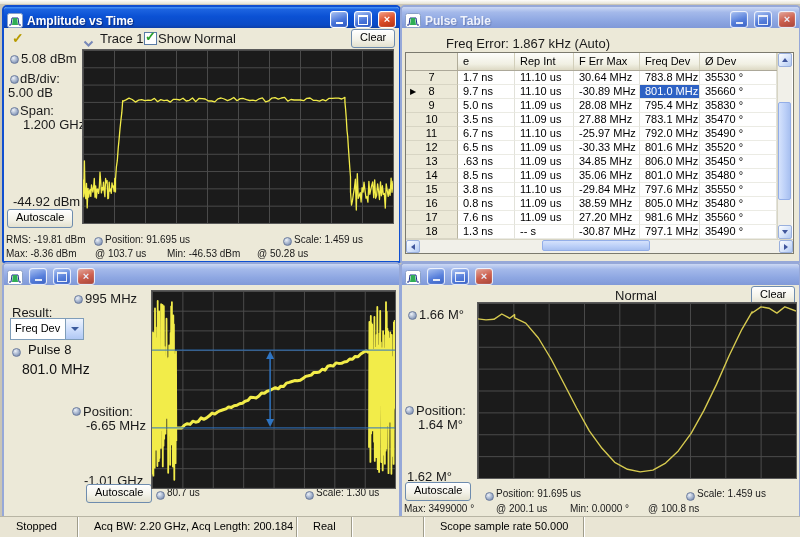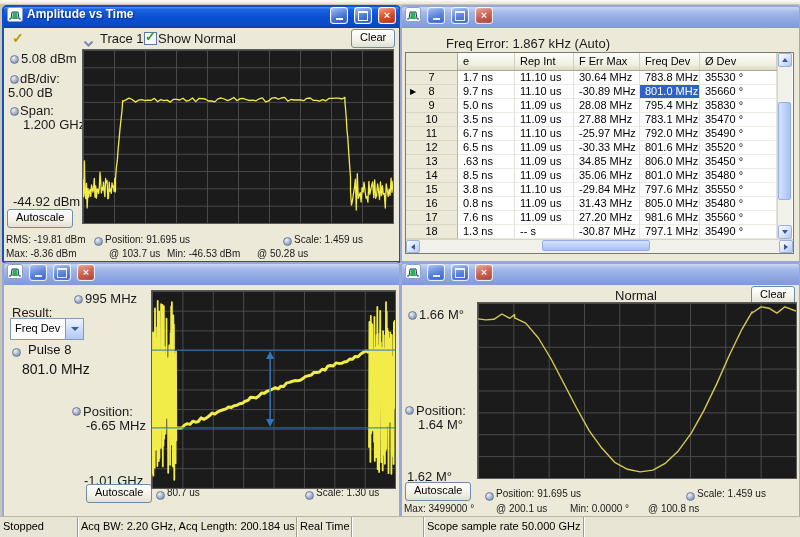--- a/index.html
+++ b/index.html
@@ -5,21 +5,21 @@
   html,body{margin:0;padding:0}
   body{width:800px;height:537px;position:relative;background:#c9c5b6;font-family:"Liberation Sans",sans-serif;overflow:hidden}
   .topstrip{position:absolute;left:0;top:0;width:800px;height:4px;background:linear-gradient(#fdfdfb,#e6e3d4)}
   .abs{position:absolute;white-space:nowrap}
   .lab{font-size:13px;color:#1a1a1a}
   .small{font-size:10px;color:#1a1a1a}
 
   
   .win{position:absolute;border:2px solid #0f4fd0;background:#ece9d8;border-radius:5px 5px 2px 2px;overflow:hidden}
   .win.inactive{border-color:#96a8d8}
-  .titlebar{height:21px;display:flex;align-items:flex-start;gap:4px;padding:0 3px}
+  .titlebar{height:21px;display:flex;align-items:flex-end;gap:4px;padding:0 3px}
   .active .titlebar{background:linear-gradient(180deg,#4a96f5 0%,#1c63e0 12%,#0b51d4 45%,#0a4ac6 85%,#0d3fa8 100%)}
   .inactive .titlebar{background:linear-gradient(180deg,#cbd8f4 0%,#a4b9ea 25%,#8ea7e2 65%,#8099d8 100%)}
   .wtitle{flex:1;font-size:12px;font-weight:bold;color:#fff;text-shadow:1px 1px 1px rgba(0,0,40,.45)}
   .inactive .wtitle{color:#eef2fc;text-shadow:1px 1px 1px rgba(40,50,100,.3)}
   .wicon{width:16px;height:15px;display:inline-block}
   .tb{width:16px;height:15px;border-radius:3px;border:1px solid #fff;display:inline-flex;align-items:center;justify-content:center;margin-left:2px;background:linear-gradient(160deg,#a9c2f2 0%,#4a76da 55%,#2a55c0 100%);box-shadow:inset 0 0 1px #fff;cursor:default}
   .tb.close{background:linear-gradient(160deg,#f2a289 0%,#dd4f2a 50%,#b23012 100%);color:#fff;font-size:11px;font-weight:bold;line-height:1}
   .tb.min i{display:block;width:7px;height:2px;background:#fff;margin-top:7px}
   .tb.max i{display:block;width:8px;height:7px;border:1px solid #fff;border-top-width:2px}
   .inactive .tb{opacity:.8}
@@ -64,21 +64,21 @@
   .tri-dn{width:0;height:0;border-left:3px solid transparent;border-right:3px solid transparent;border-top:4px solid #40569c}
   .tri-l{width:0;height:0;border-top:3px solid transparent;border-bottom:3px solid transparent;border-right:4px solid #40569c}
   .tri-r{width:0;height:0;border-top:3px solid transparent;border-bottom:3px solid transparent;border-left:4px solid #40569c}
   .vtrack{flex:1;position:relative}
   .vthumb{position:absolute;left:0;width:13px;top:22%;height:62%;background:linear-gradient(90deg,#d5e2fc,#bcd0f8 55%,#a8c0f0);border:1px solid #93aee8;border-radius:2px;box-sizing:border-box}
   .htrack{flex:1;position:relative}
   .hthumb{position:absolute;top:0;height:11px;left:34%;width:30%;background:linear-gradient(180deg,#d5e2fc,#bcd0f8 55%,#a8c0f0);border:1px solid #93aee8;border-radius:2px;box-sizing:border-box}
 
   
   .statusbar{position:absolute;left:0;top:516px;width:800px;height:21px;background:#e9e5d4;border-top:1px solid #b8b5a4;display:flex}
-  .sb-cell{font-size:11px;color:#000;line-height:19px;padding-left:3px;border-right:1px solid #9f9c8a;box-shadow:1px 0 0 #fff;box-sizing:border-box;overflow:hidden}
+  .sb-cell{font-size:11px;color:#000;line-height:19px;padding-left:16px;border-right:1px solid #9f9c8a;box-shadow:1px 0 0 #fff;box-sizing:border-box;overflow:hidden}
 </style>
 </head>
 <body>
 
 <div class="topstrip"></div>
 
 <div class="win active" style="left:2px;top:5px;width:395px;height:254px">
   <div class="titlebar">
     <span class="wicon"><svg width="16" height="15" viewBox="0 0 16 15">
           <rect x="0.5" y="0.5" width="15" height="14" rx="2" fill="#fff" stroke="#8aa0c8"></rect>
@@ -121,35 +121,36 @@
     <div class="plot plot-amp" style="left:78px;top:21px;width:310px;height:173px">
         <svg width="310" height="173">
           <polyline points="0.0,129.5 0.7,146.8 1.4,110.8 2.1,143.5 2.8,148.7 3.5,133.5 4.2,157.9 5.0,138.4 5.7,147.0 6.4,141.3 7.1,139.6 7.8,146.4 8.5,134.8 9.2,139.0 9.9,142.2 10.6,137.2 11.3,128.4 12.0,147.2 12.7,135.9 13.4,148.1 14.2,139.1 14.9,139.1 15.6,143.3 16.3,137.7 17.0,122.2 17.7,131.2 18.4,142.9 19.1,137.6 19.8,140.1 20.5,132.2 21.2,140.8 21.9,146.6 22.6,128.5 23.4,132.8 24.1,130.6 24.8,148.7 25.5,148.2 26.2,132.1 26.9,141.2 27.6,139.2 28.3,143.3 29.0,132.8 29.7,137.0 30.4,136.0 31.1,141.5 31.8,128.4 32.5,141.9 32.5,129.8 33.4,116.8 34.3,110.7 35.2,98.4 36.1,89.1 37.0,78.7 37.9,70.2 38.8,62.7 39.7,50.7 39.7,51.3 42.9,49.8 46.0,48.2 49.2,49.5 52.4,52.1 55.6,50.1 58.7,49.6 61.9,50.6 65.1,50.1 68.3,50.3 71.4,48.4 74.6,51.7 77.8,49.6 81.0,50.6 84.1,50.1 87.3,52.1 90.5,49.3 93.7,49.3 96.8,50.0 100.0,48.2 103.2,51.0 106.4,50.3 109.5,48.0 112.7,51.6 115.9,48.5 119.1,48.7 122.2,49.0 125.4,51.0 128.6,51.0 131.8,51.9 134.9,48.9 138.1,48.0 141.3,49.0 144.5,50.6 147.6,49.4 150.8,47.5 154.0,50.7 157.2,48.6 160.3,48.5 163.5,49.7 166.7,50.5 169.9,50.2 173.0,50.8 176.2,48.8 179.4,47.9 182.6,51.8 185.7,50.9 188.9,48.1 192.1,47.7 195.3,49.1 198.4,48.0 201.6,47.3 204.8,51.1 208.0,49.5 211.1,50.0 214.3,50.0 217.5,50.0 220.7,50.7 223.8,48.3 227.0,48.0 230.2,50.3 233.4,50.3 236.5,51.2 239.7,49.7 242.9,50.8 246.1,48.3 249.2,48.4 252.4,48.2 255.6,48.1 258.8,49.0 261.9,47.4 261.9,51.9 262.6,59.2 263.3,68.5 264.0,80.5 264.7,86.5 265.4,97.7 266.1,107.8 266.8,117.9 267.5,126.8 267.5,142.0 268.5,155.2 269.5,150.7 270.4,143.9 271.4,138.1 272.4,129.2 273.3,160.1 274.3,123.6 275.3,148.4 276.2,145.7 277.2,142.6 278.1,152.0 279.1,137.6 280.1,142.0 281.0,132.2 282.0,140.4 283.0,148.1 283.9,146.6 284.9,152.2 285.9,131.4 286.8,144.3 287.8,139.4 288.8,135.2 289.7,131.9 290.7,147.6 291.7,129.8 292.6,148.3 293.6,145.6 294.6,133.8 295.5,140.5 296.5,149.5 297.5,131.9 298.4,145.8 299.4,135.7 300.3,144.4 301.3,143.4 302.3,158.1 303.2,133.8 304.2,140.4 305.2,146.4 306.1,139.3 307.1,145.3 308.1,128.2 309.0,142.3 310.0,130.7" fill="none" stroke="#f2ec49" stroke-width="1.3" stroke-linejoin="round"></polyline>
         </svg>
       </div>
 
     <span class="abs small" style="left:2px;top:206px">RMS: -19.81 dBm</span>
     <span class="abs small" style="left:2px;top:220px">Max: -8.36 dBm</span>
     <span class="knob" style="left:90px;top:209px"></span>
     <span class="abs small" style="left:101px;top:206px">Position: 91.695 us</span>
-    <span class="abs small" style="left:105px;top:220px">@ 103.7 us</span>
+    <span class="abs small" style="left:91px;top:220px">@ 103.7 us</span>
     <span class="abs small" style="left:163px;top:220px">Min: -46.53 dBm</span>
     <span class="abs small" style="left:253px;top:220px">@ 50.28 us</span>
     <span class="knob" style="left:279px;top:209px"></span>
     <span class="abs small" style="left:290px;top:206px">Scale: 1.459 us</span>
   </div>
 </div>
 
 <div class="win inactive" style="left:400px;top:5px;width:397px;height:254px">
   <div class="titlebar">
     <span class="wicon"><svg width="16" height="15" viewBox="0 0 16 15">
           <rect x="0.5" y="0.5" width="15" height="14" rx="2" fill="#fff" stroke="#8aa0c8"></rect>
           <path d="M2 12h2l1-7h6l1 7h2" fill="none" stroke="#1b2f8a" stroke-width="1"></path>
           <path d="M5 12l1-7h4l1 7z" fill="#2fae55"></path>
         </svg></span>
+    <span class="wtitle">Pulse Table</span>
     <span class="tb min">
         <i></i>
       </span>
     <span class="tb max">
         <i></i>
       </span>
     <span class="tb close">×</span>
   </div>
   <div class="content">
     <span class="abs lab" style="left:44px;top:8px">Freq Error: 1.867 kHz (Auto)</span>
@@ -234,21 +235,21 @@
                 <div class="td c0">3.8 ns</div>
                 <div class="td c1">11.10 us</div>
                 <div class="td c2">-29.84 MHz</div>
                 <div class="td c3">797.6 MHz</div>
                 <div class="td c4">35550 °</div>
               </div>
               <div class="trow">
                 <div class="gut">16</div>
                 <div class="td c0">0.8 ns</div>
                 <div class="td c1">11.09 us</div>
-                <div class="td c2">31.43 MHz</div>
+                <div class="td c2">38.59 MHz</div>
                 <div class="td c3">805.0 MHz</div>
                 <div class="td c4">35480 °</div>
               </div>
               <div class="trow">
                 <div class="gut">17</div>
                 <div class="td c0">7.6 ns</div>
                 <div class="td c1">11.09 us</div>
                 <div class="td c2">27.20 MHz</div>
                 <div class="td c3">981.6 MHz</div>
                 <div class="td c4">35560 °</div>

